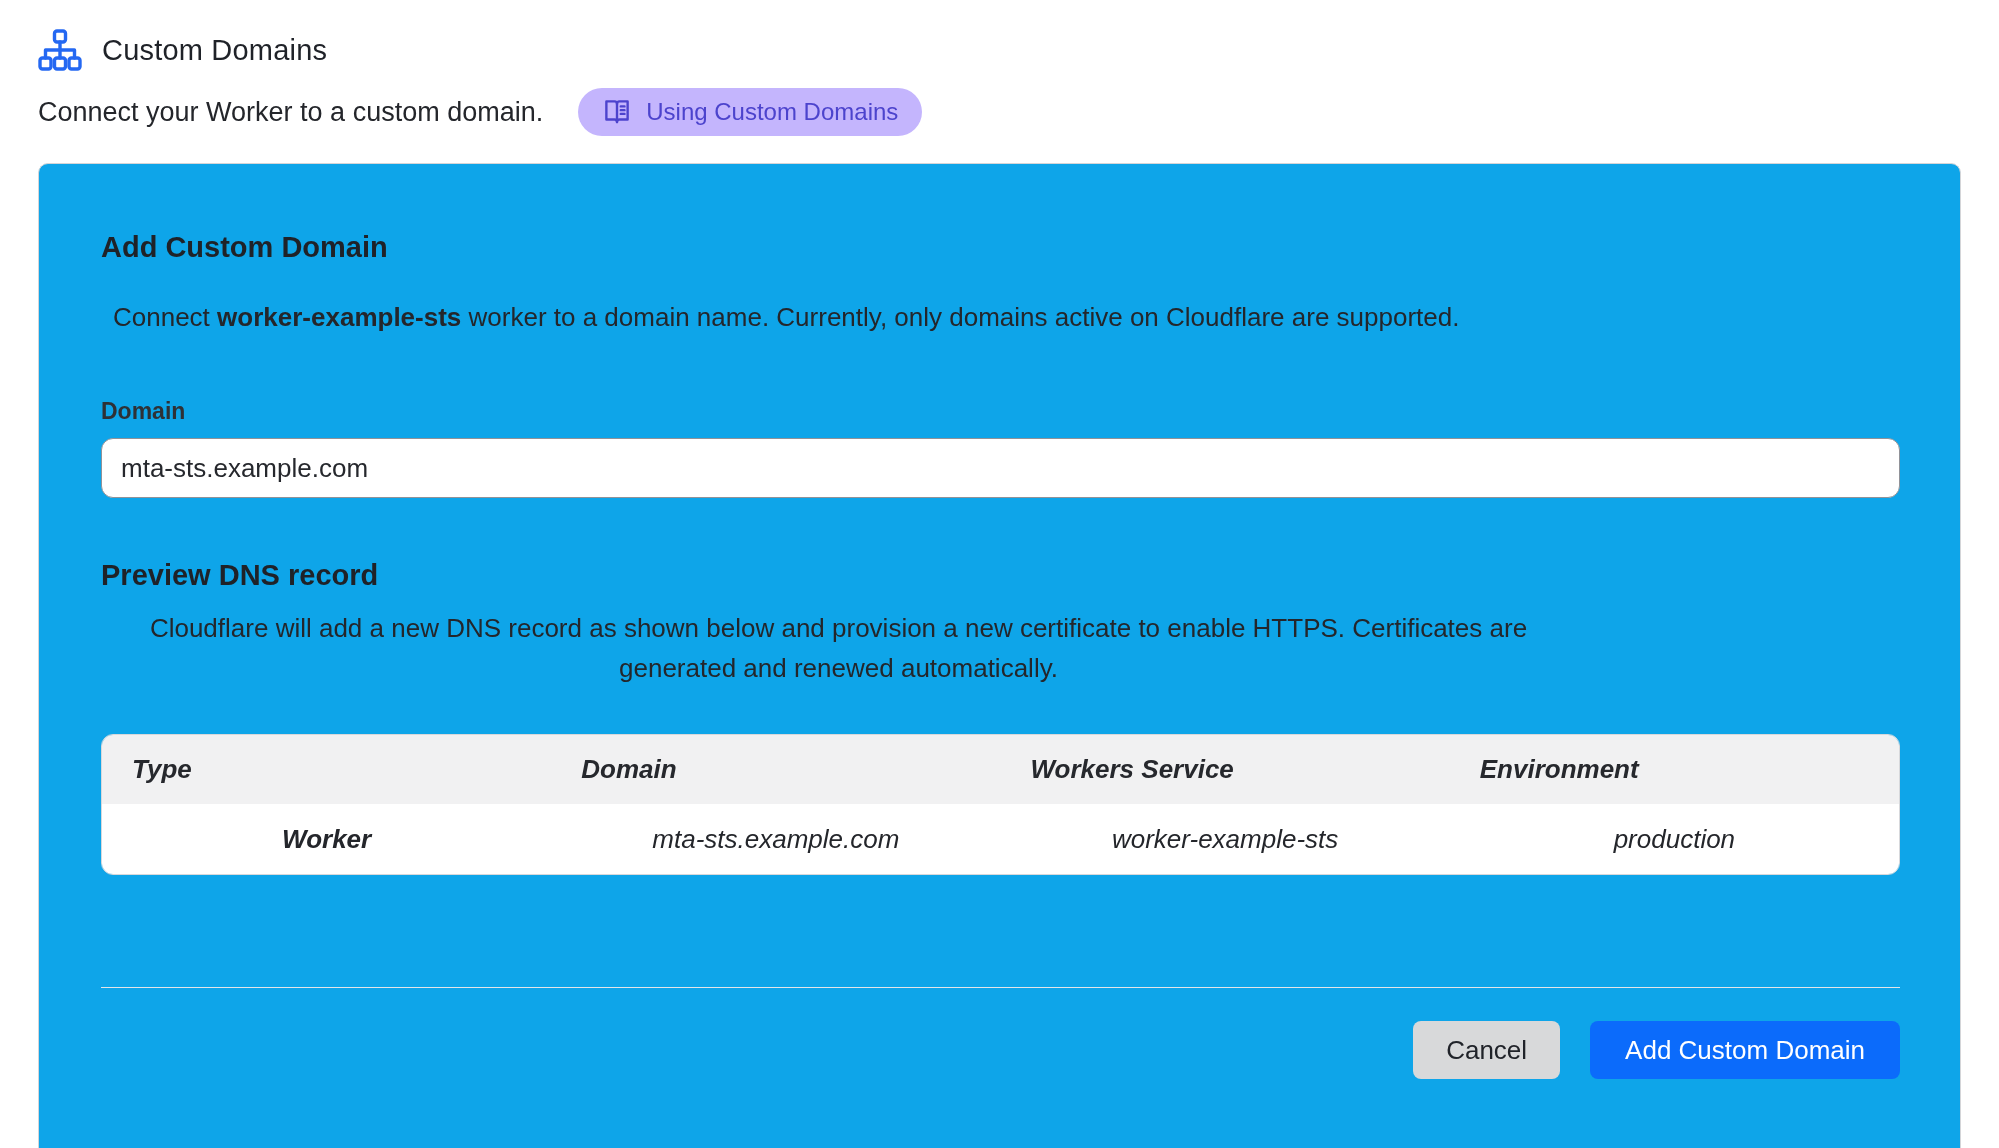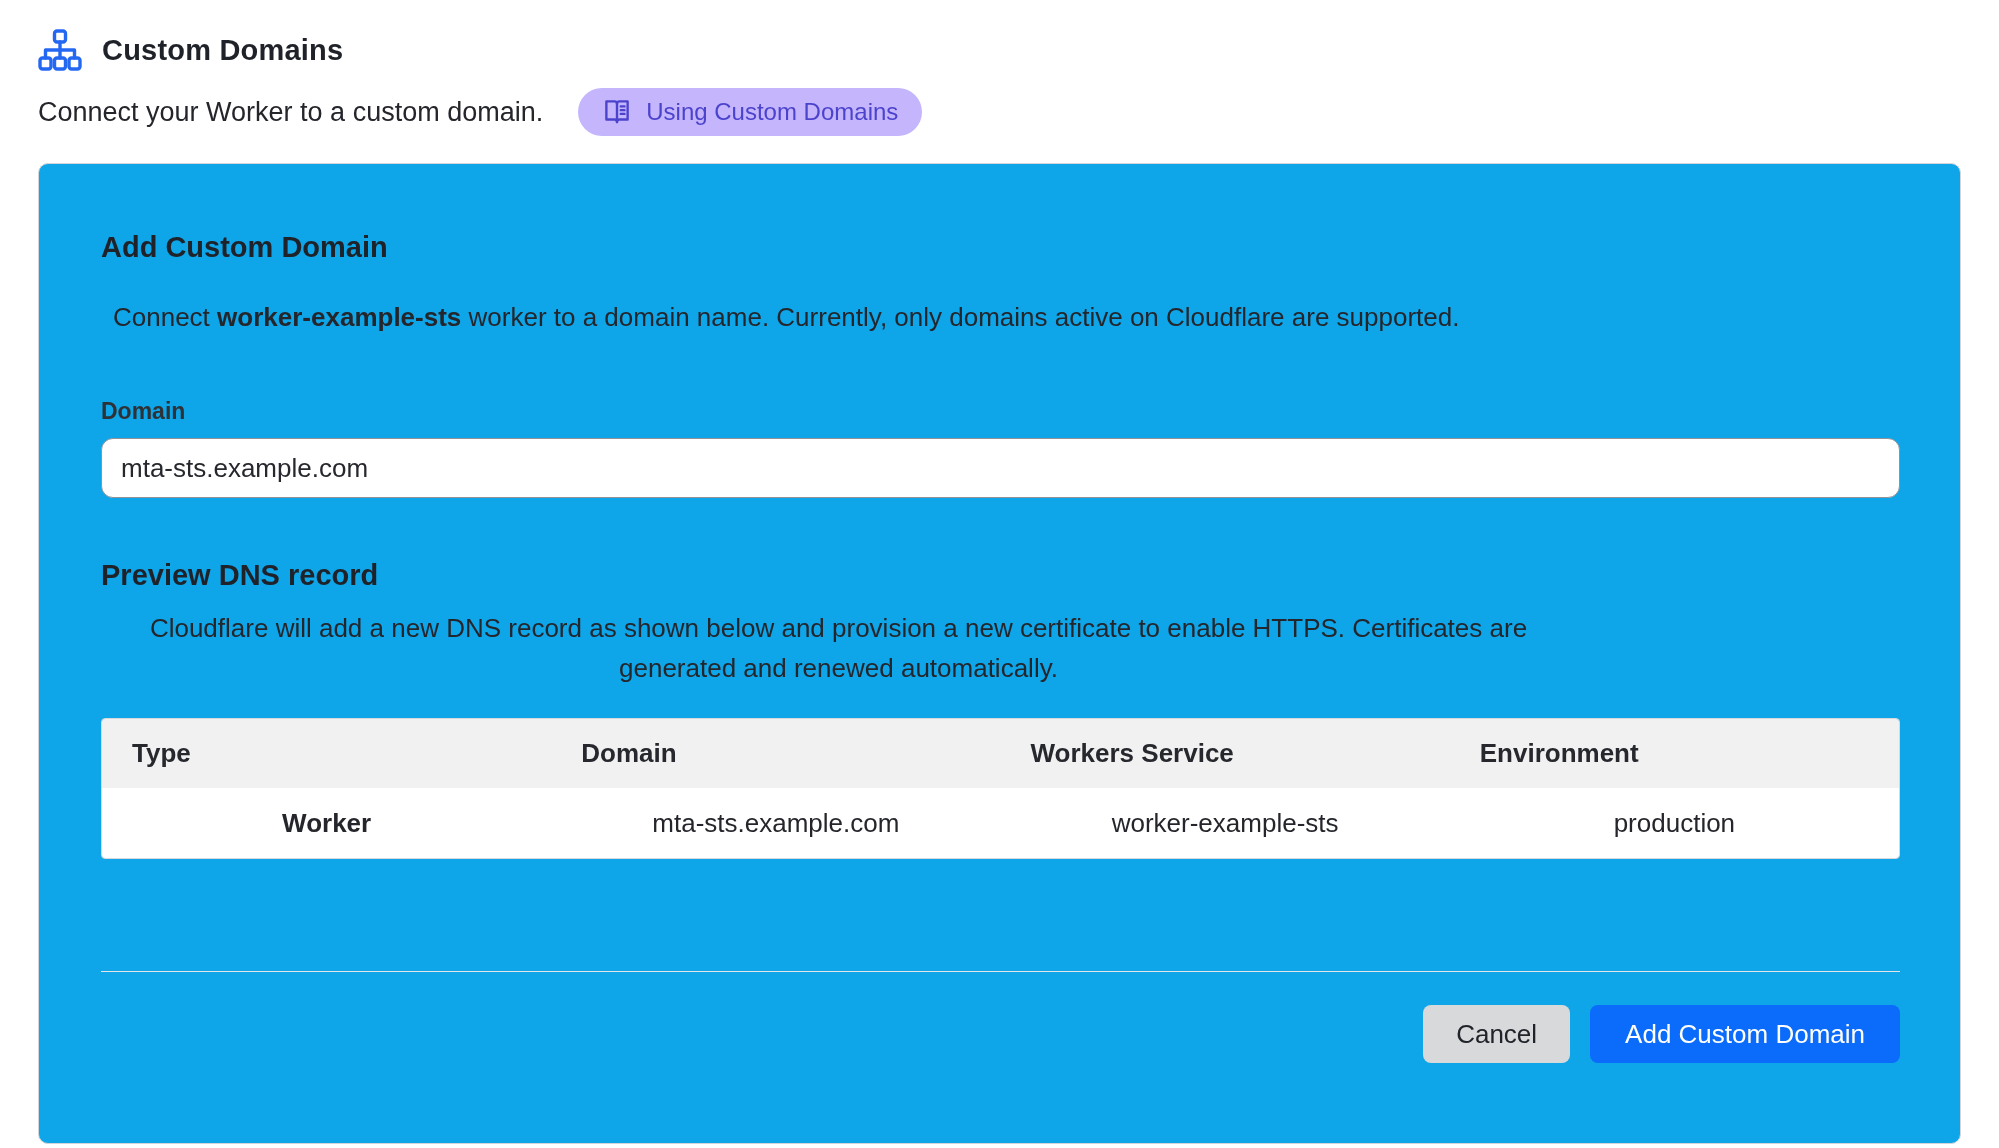--- a/index.html
+++ b/index.html
@@ -9,21 +9,21 @@
     height: 1148px;
     background: #ffffff;
     color: #202329;
     font-family: "Liberation Sans", sans-serif;
   }
   .page { padding: 28px 38px 0 38px; }
 
   
   .header-row { display: flex; align-items: center; gap: 20px; height: 44px; }
   .sitemap-icon svg { display: block; }
-  .page-title { font-size: 29px; font-weight: 700; color: #1f2228; letter-spacing: .2px; }
+  .page-title { font-size: 29px; font-weight: 400; color: #1f2228; letter-spacing: .2px; }
 
   .subtitle-row { margin-top: 16px; display: flex; align-items: center; gap: 35px; }
   .page-subtitle { font-size: 27px; color: #24262b; }
   .docs-badge {
     display: inline-flex; align-items: center; gap: 14px;
     background: #c4b5fd; color: #4c43cd;
     height: 48px; padding: 0 24px; border-radius: 24px;
     font-size: 24px; text-decoration: none; cursor: pointer; white-space: nowrap;
   }
   .docs-badge svg { display: block; }
@@ -46,41 +46,42 @@
     border: 1px solid #919298; border-radius: 12px;
     padding: 0 19px; font-size: 26px; color: #26282d;
     font-family: inherit; background: #fff; outline: none; display: block;
   }
 
   .preview-heading { margin-top: 60px; }
   .preview-desc { margin: 16px 0 0 0; font-size: 26px; color: #24262b; line-height: 40px; max-width: 1475px; text-align: center; }
 
   
   .table-wrap {
-    margin-top: 30px;
+    margin-top: 46px;
     border: 1px solid #d7d8db;
-    border-radius: 4px;
+    border-radius: 12px;
     overflow: hidden;
+    font-style: italic;
   }
   table.dns-table { width: 100%; border-collapse: collapse; }
   .dns-table th {
     background: #f1f1f2; text-align: left;
     font-size: 26px; font-weight: 700; color: #26282d;
     padding: 0 30px; height: 69px; width: 25%;
   }
   .dns-table td {
     background: #ffffff; text-align: center;
     font-size: 26px; font-weight: 400; color: #24262b;
     padding: 0 30px; height: 70px;
   }
   .dns-table td.bold { font-weight: 700; }
 
   
   .footer-divider { margin: 112px 0 0 0; border: 0; border-top: 1px solid #e4e5e8; height: 0; }
-  .actions-row { margin-top: 33px; display: flex; justify-content: flex-end; align-items: center; gap: 20px; }
+  .actions-row { margin-top: 33px; display: flex; justify-content: flex-end; align-items: center; gap: 30px; }
   .btn {
     height: 58px; border: 0; border-radius: 8px;
     font-size: 26px; font-family: inherit; cursor: pointer;
     display: inline-flex; align-items: center; white-space: nowrap;
   }
   .btn-cancel { background: #d8d9da; color: #202329; padding: 0 33px; }
   .btn-primary { background: #0b6bfb; color: #ffffff; padding: 0 35px; }
 </style>
 </head>
 <body>

